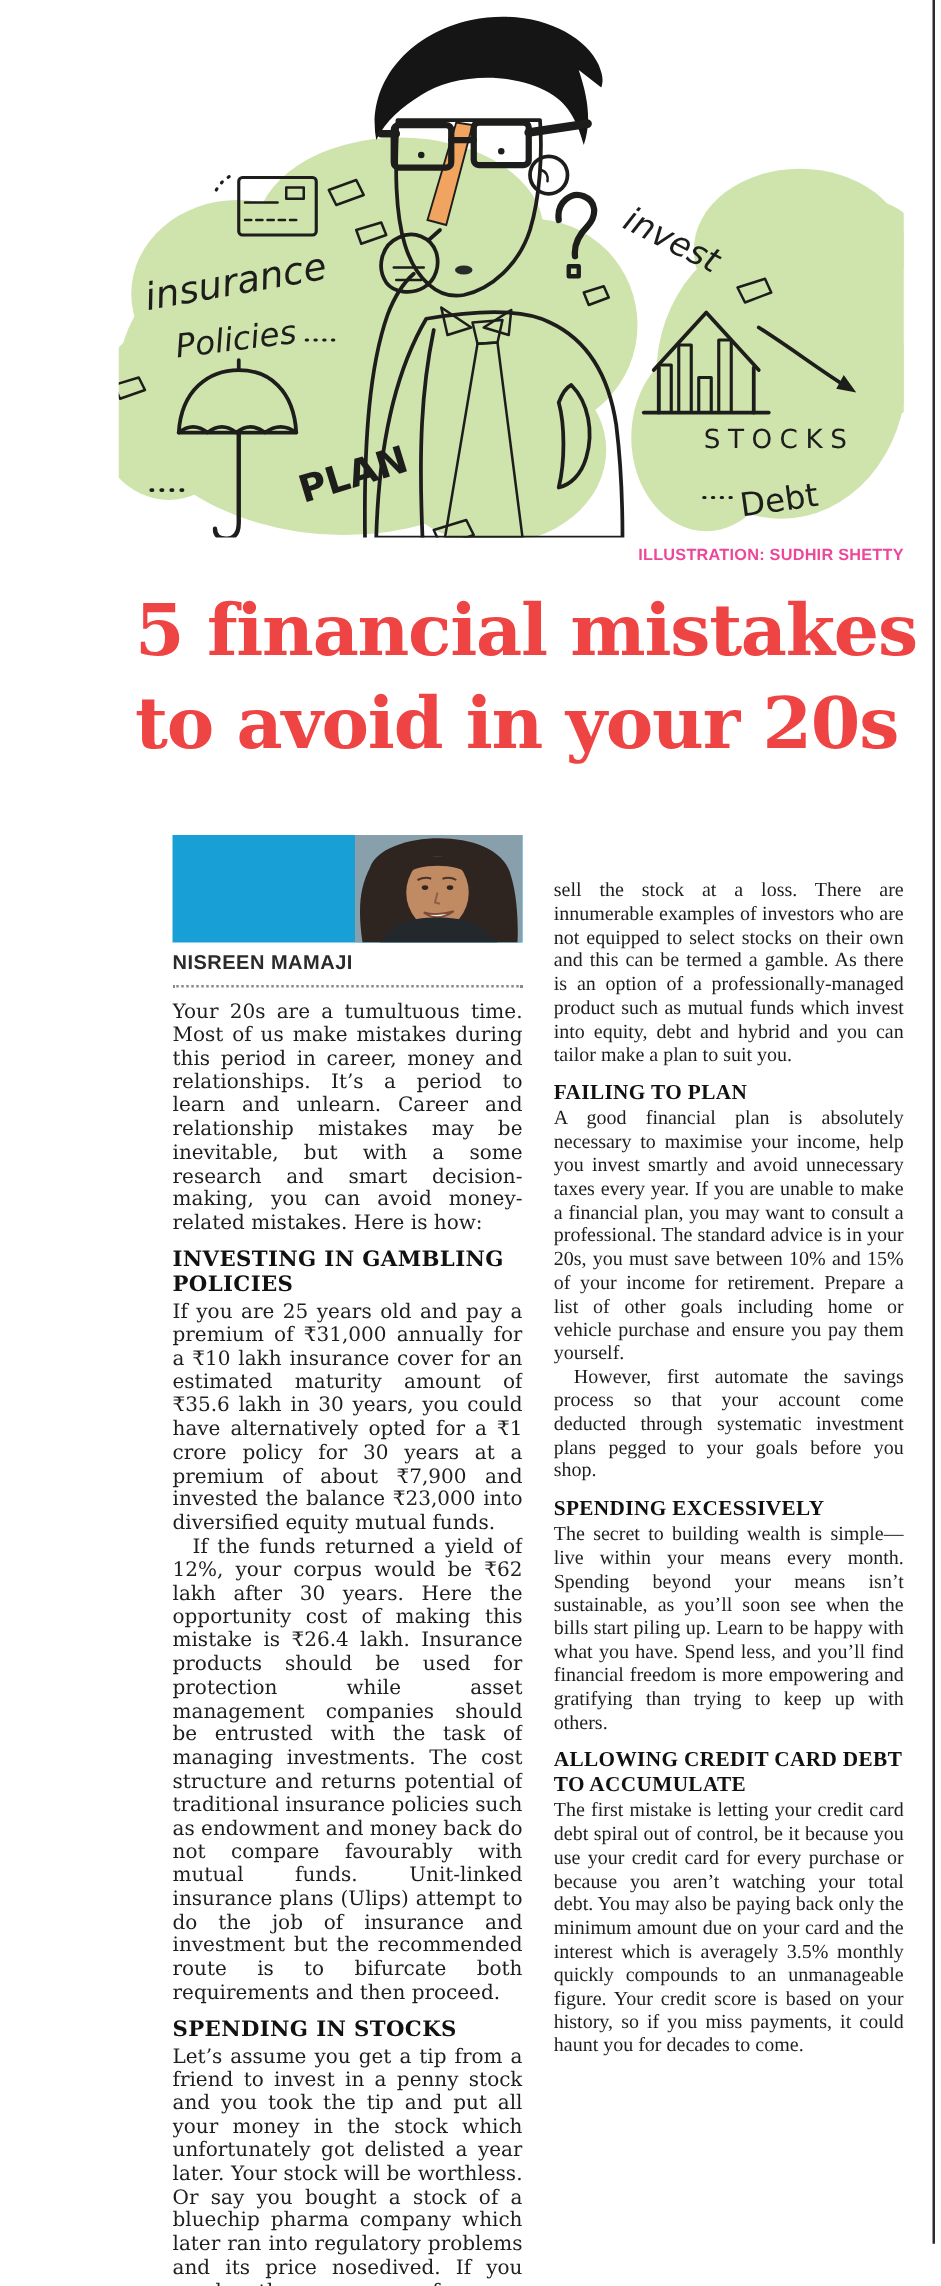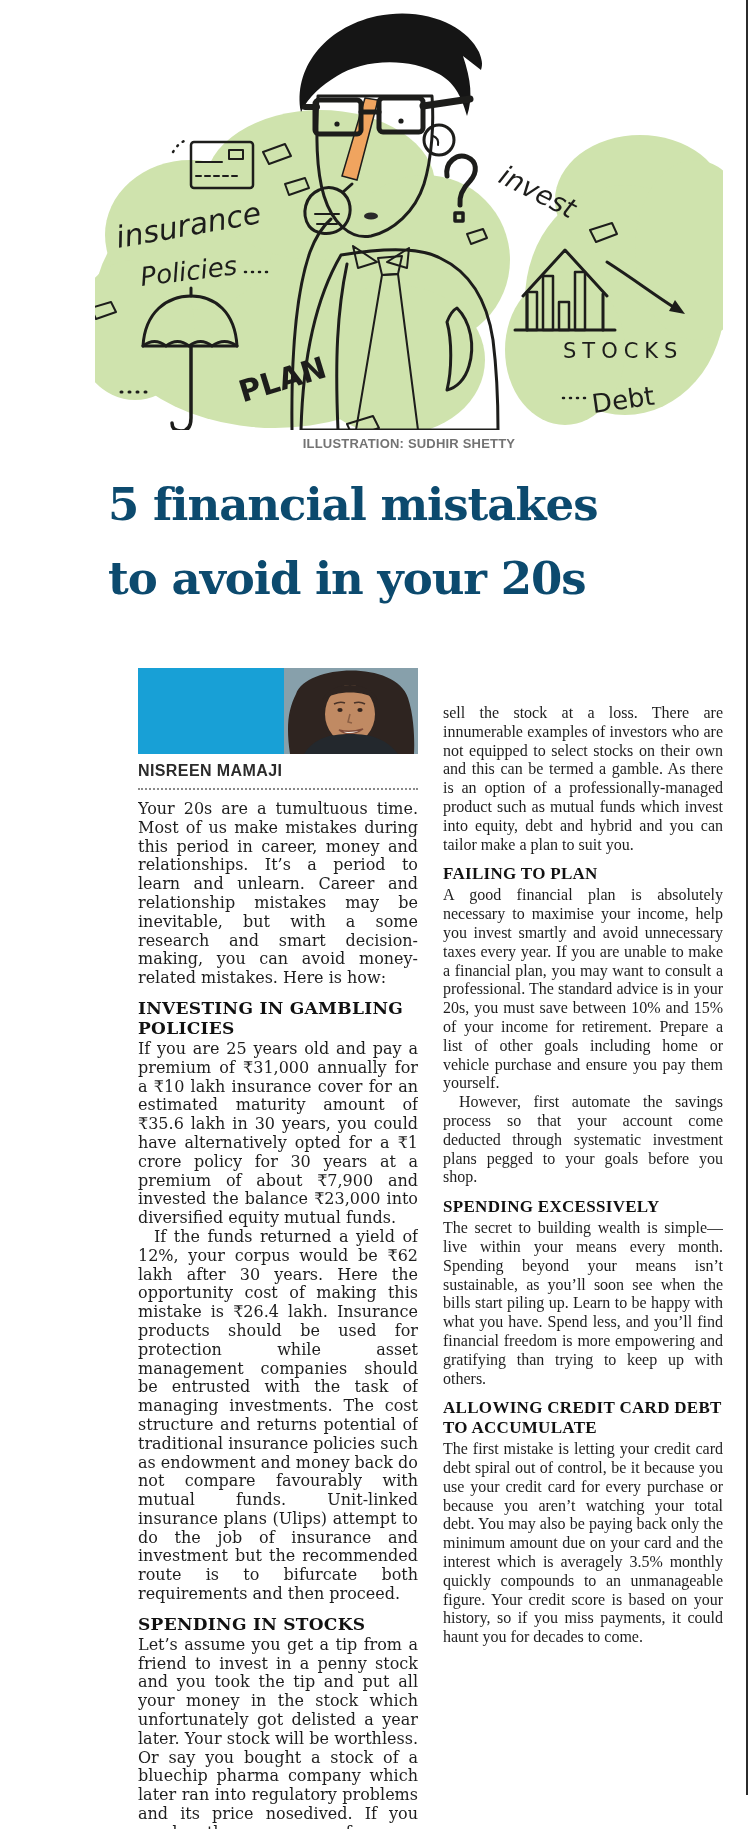--- a/index.html
+++ b/index.html
@@ -1,25 +1,25 @@
 <!DOCTYPE html>
 <html><head>
 <meta charset="utf-8">
 <style>
   html,body{margin:0;padding:0;background:#fff;}
   .page{position:relative;width:753px;height:1829px;background:#fff;overflow:hidden;
         font-family:"DejaVu Serif",serif;color:#1e1e1e;}
   .col-rule{position:absolute;left:746px;top:0;width:2px;height:1795px;background:#2b2b2b;}
   .illus{position:absolute;left:95px;top:0;width:628px;height:430px;}
-  .credit{position:absolute;left:95px;top:436px;width:628px;text-align:center;
+  .credit{position:absolute;left:95px;top:436px;width:628px;text-align:right;
           font-family:"Liberation Sans",sans-serif;font-weight:700;font-size:13px;
-          letter-spacing:.2px;color:#737373;}
+          letter-spacing:.2px;color:#ec4899;}
   .headline{position:absolute;left:108px;top:468px;width:630px;
-            font-weight:700;font-size:45px;line-height:74px;letter-spacing:-1px;
-            color:#0c4a6e;white-space:nowrap;}
+            font-weight:700;font-size:57px;line-height:74px;letter-spacing:-1px;
+            color:#ef4444;white-space:nowrap;}
   .author{position:absolute;left:138px;top:668px;width:280px;}
   .author-box{width:280px;height:86px;background:#18a0d6;position:relative;}
   .author-box svg{position:absolute;right:0;top:0;}
   .author-name{font-family:Liberation Sans, sans-serif;font-weight:700;font-size:16px;
                letter-spacing:.4px;color:#2b2b2b;padding:8px 0 8px 0;
                border-bottom:2px dotted #8a8a8a;}
   .col{position:absolute;width:280px;overflow:hidden;font-size:16px;line-height:18.8px;}
   .col-left{left:138px;top:800px;height:1029px;}
   .col-right{left:443px;top:704px;height:1157px;font-family:Liberation Serif, serif;}
   .para{margin:0;text-align:justify;}

